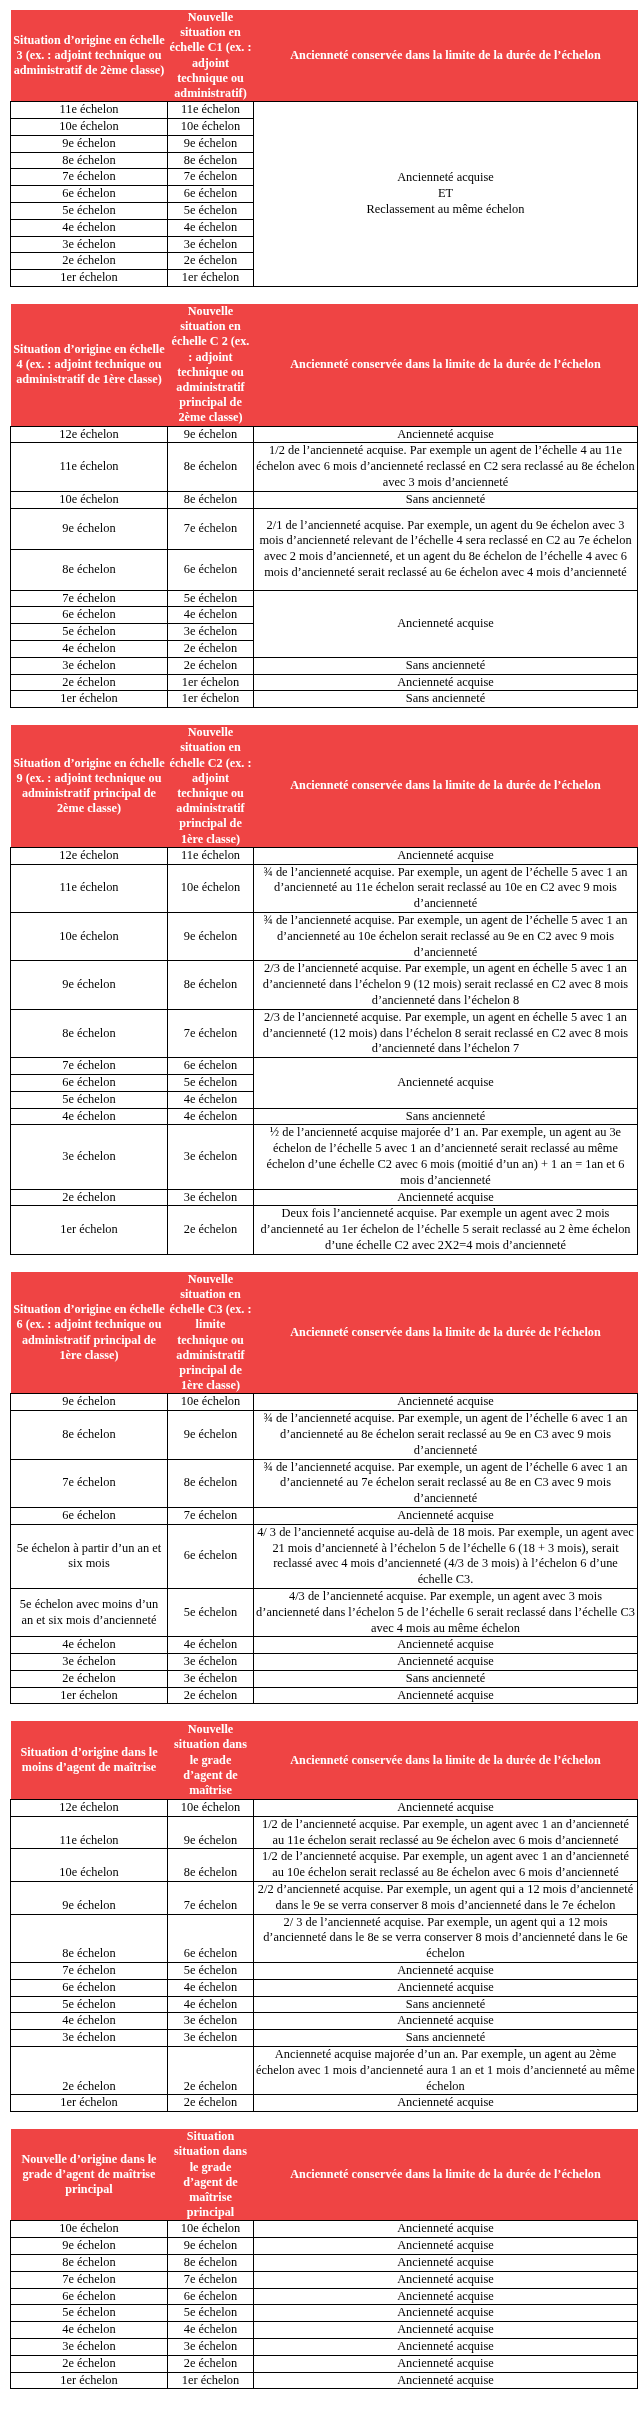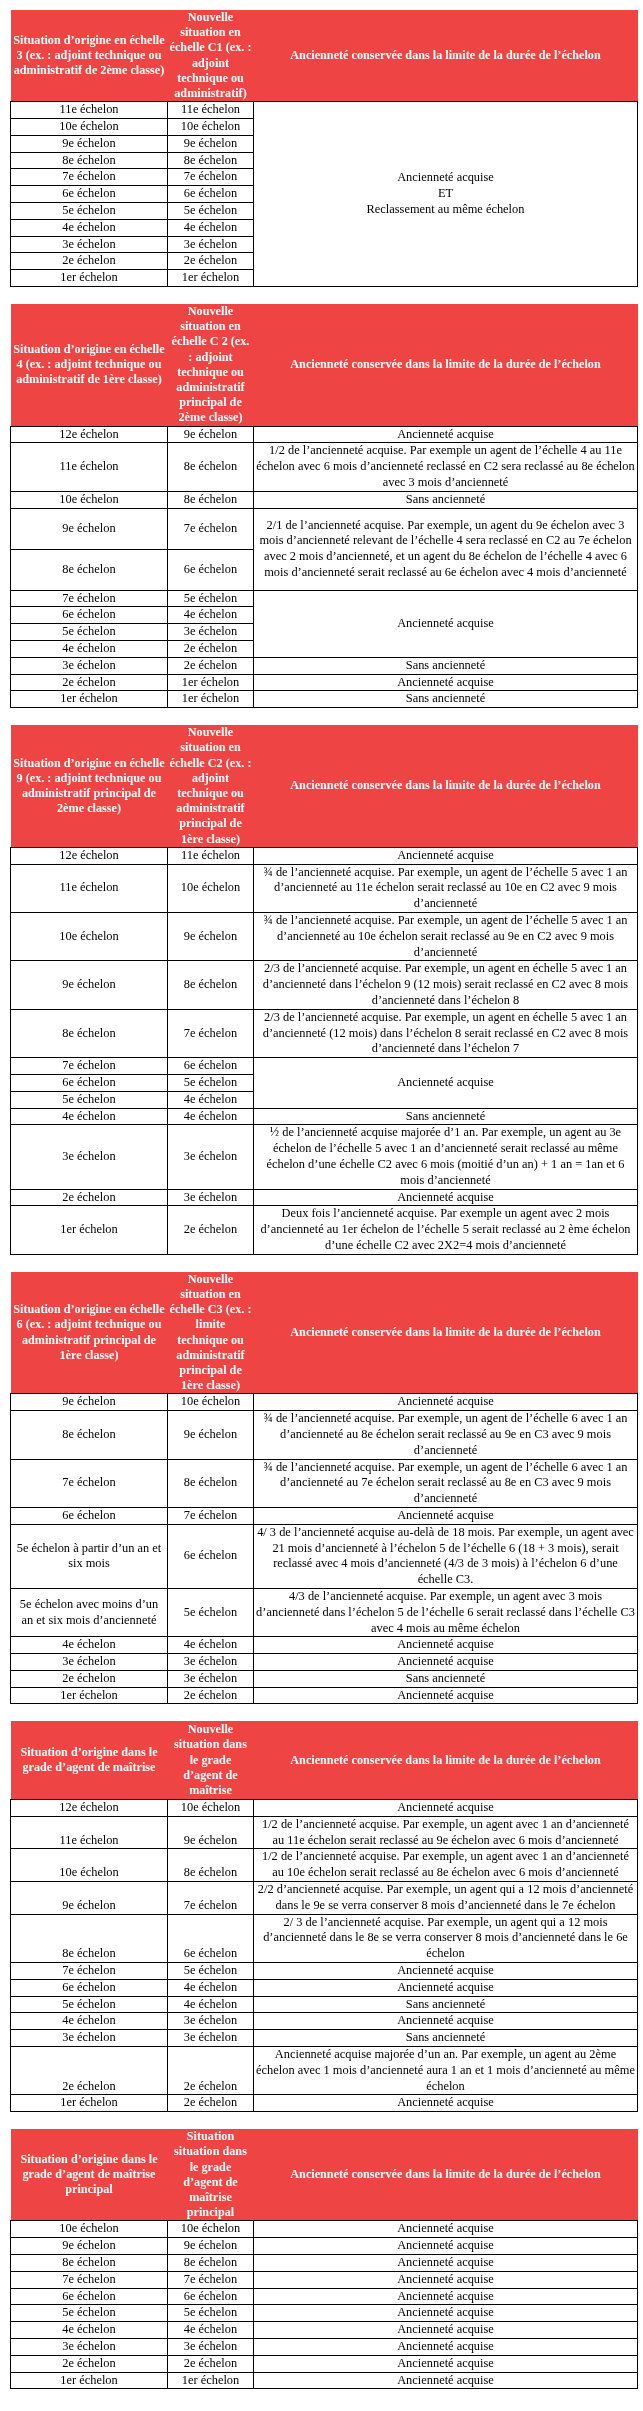--- a/index.html
+++ b/index.html
@@ -320,21 +320,21 @@
     </table>
 
 <table class="reclass">
   <colgroup>
         <col class="c1">
         <col class="c2">
         <col class="c3">
       </colgroup>
   <tbody>
         <tr class="hdr-h5">
-    <th>Situation d’origine dans le grade d’agent de maîtrise</th>
+    <th>Situation d’origine dans le moins d’agent de maîtrise</th>
     <th>Nouvelle situation dans le grade d’agent de maîtrise</th>
     <th>Ancienneté conservée dans la limite de la durée de l’échelon</th>
   </tr>
   <tr>
     <td class="ctr bottom">12e échelon</td>
     <td class="ctr bottom">10e échelon</td>
     <td class="txt">Ancienneté acquise</td>
   </tr>
   <tr>
     <td class="ctr bottom">11e échelon</td>
@@ -395,21 +395,21 @@
     </table>
 
 <table class="reclass">
   <colgroup>
         <col class="c1">
         <col class="c2">
         <col class="c3">
       </colgroup>
   <tbody>
         <tr class="hdr-h6">
-    <th>Situation d’origine dans le grade d’agent de maîtrise principal</th>
+    <th>Nouvelle d’origine dans le grade d’agent de maîtrise principal</th>
     <th>Situation situation dans le grade d’agent de maîtrise principal</th>
     <th>Ancienneté conservée dans la limite de la durée de l’échelon</th>
   </tr>
   <tr>
           <td class="ctr">10e échelon</td>
           <td class="ctr">10e échelon</td>
           <td class="txt">Ancienneté acquise</td>
         </tr>
   <tr>
           <td class="ctr">9e échelon</td>

